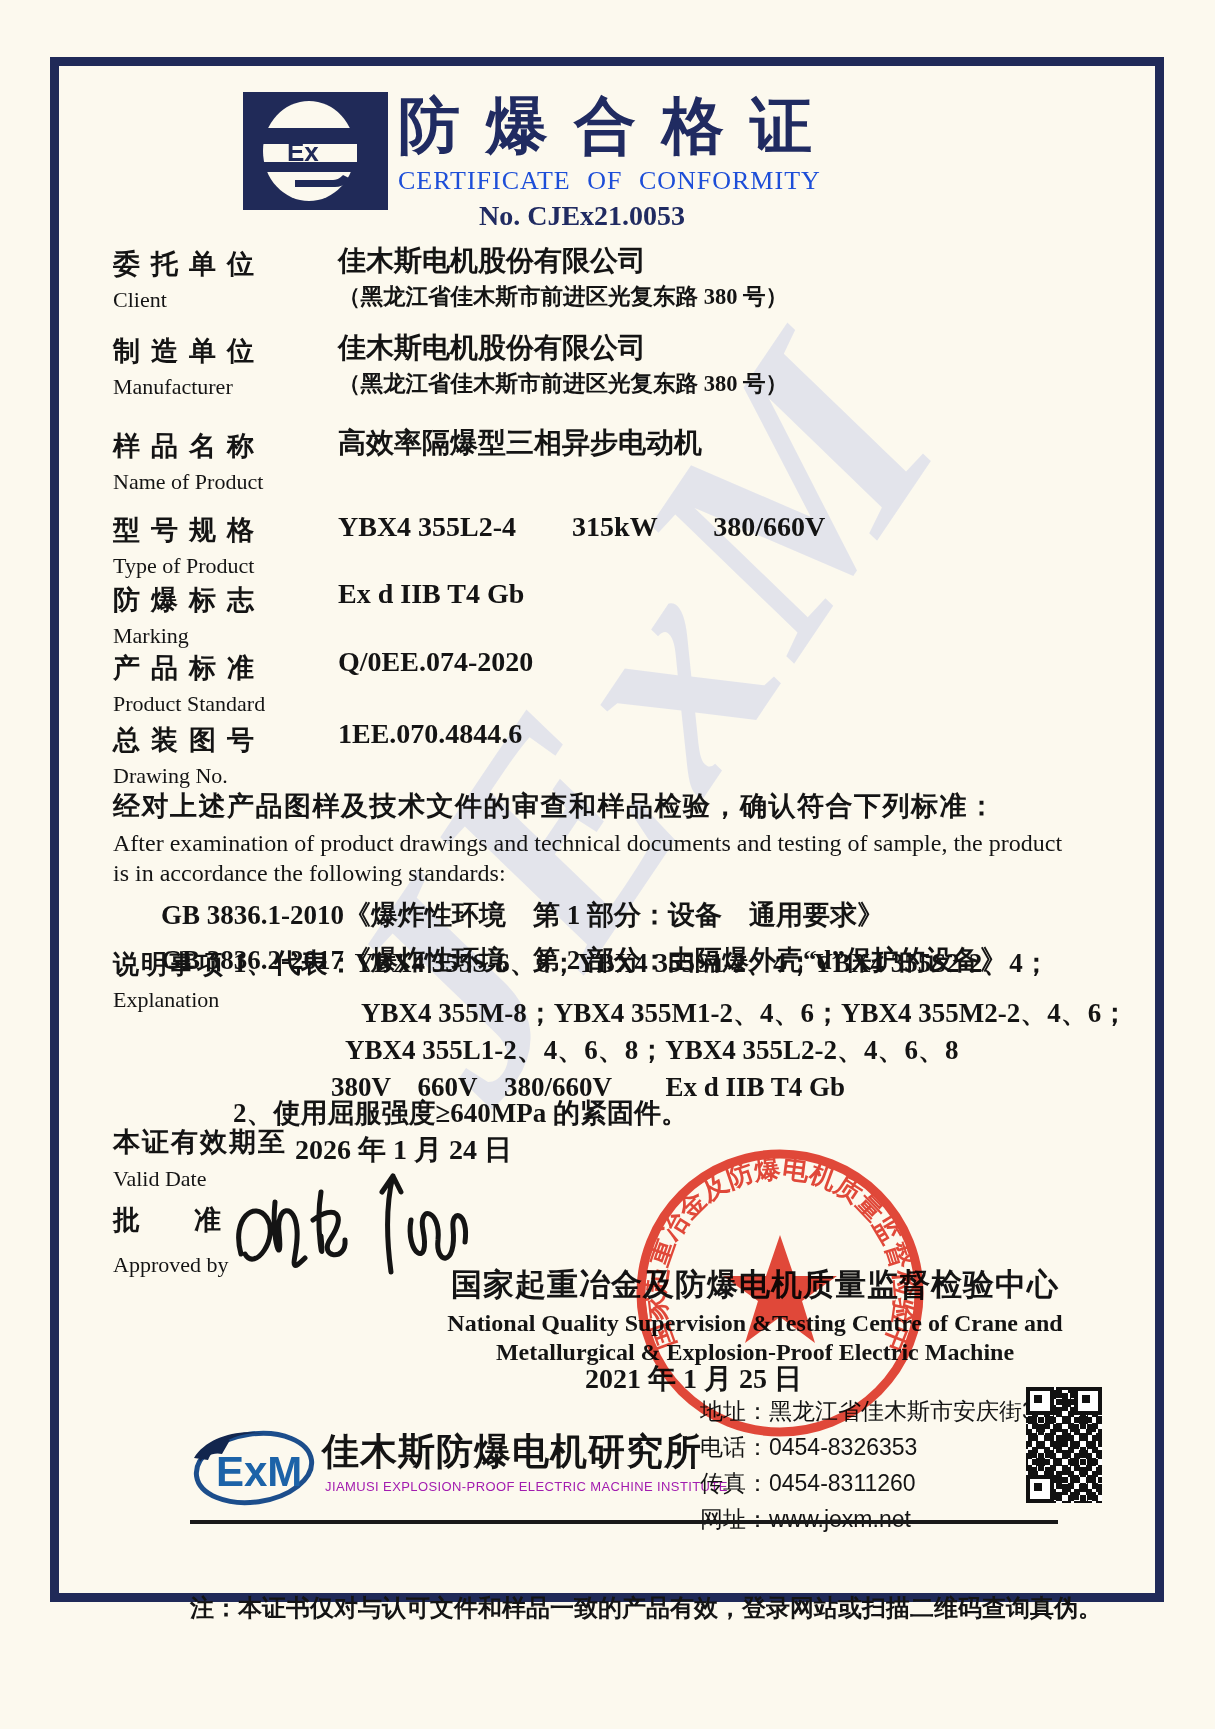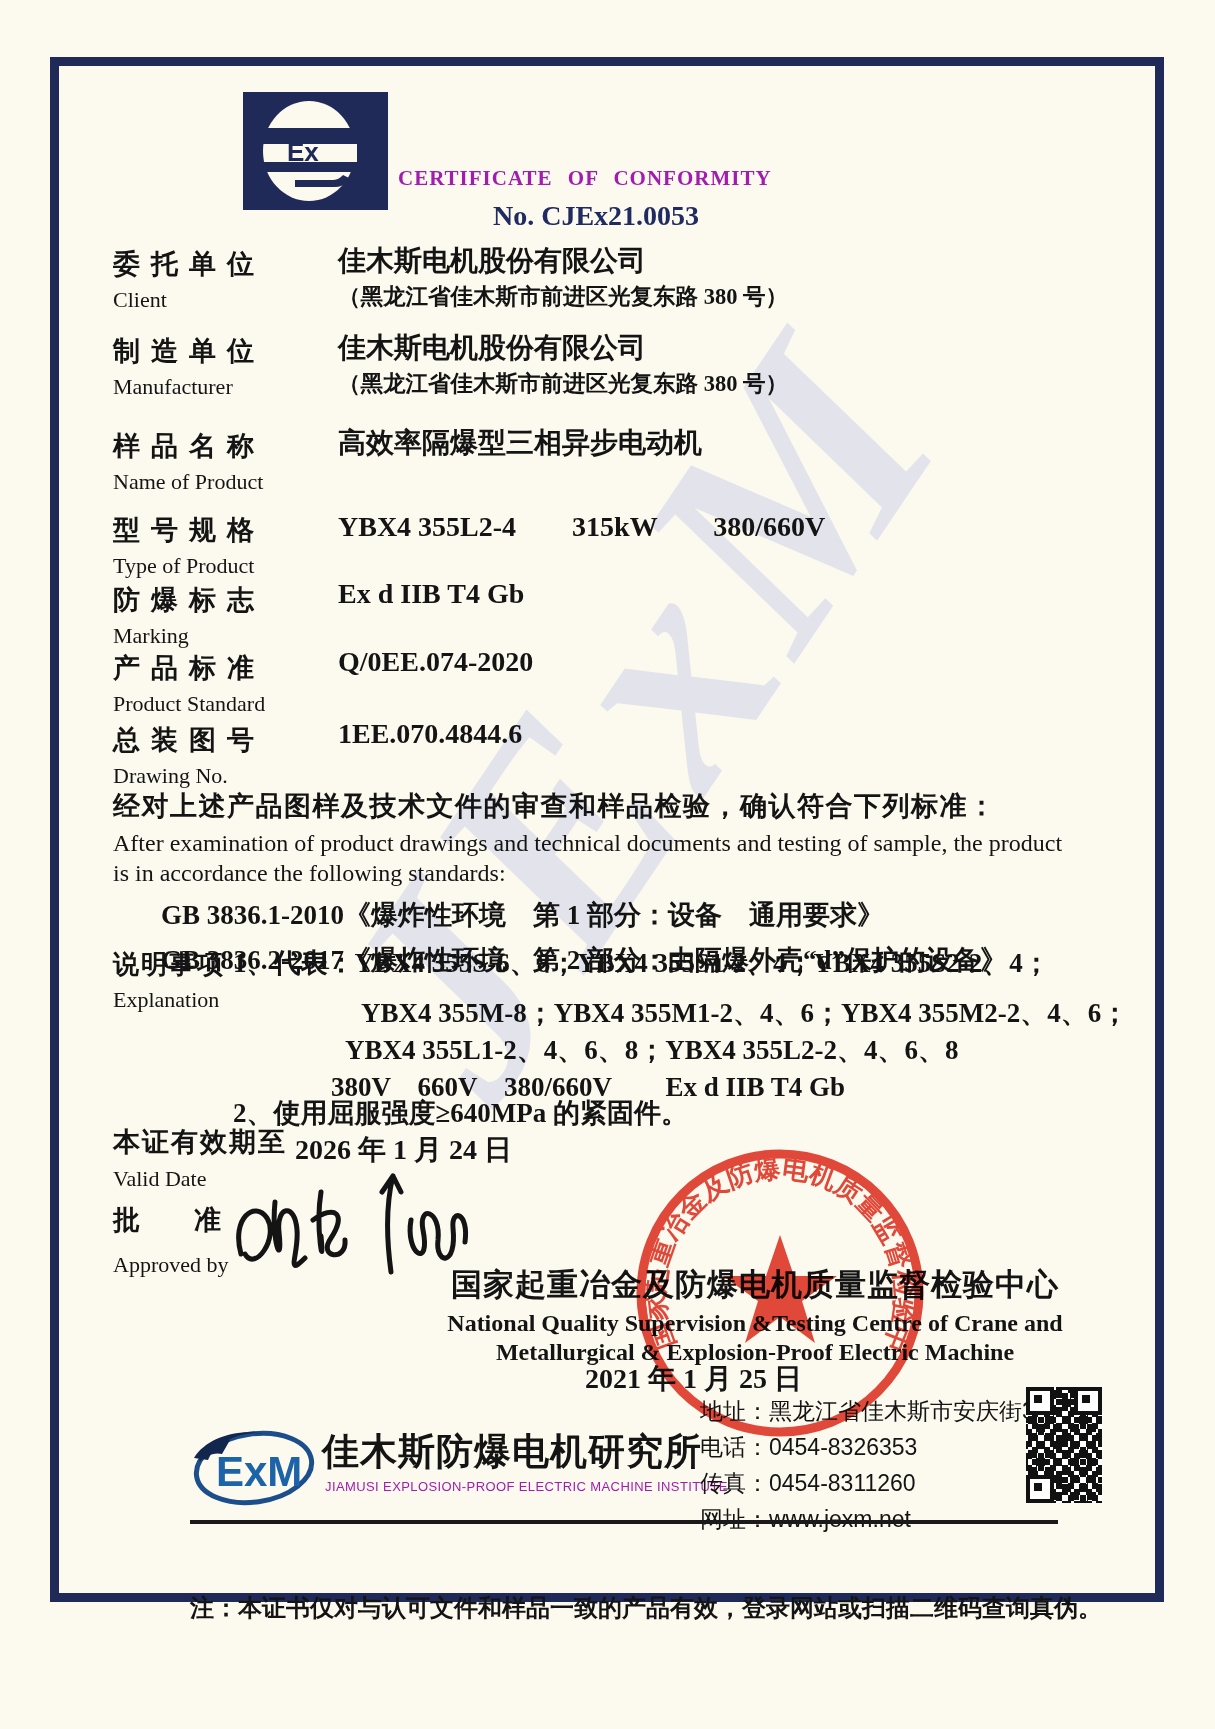--- a/index.html
+++ b/index.html
@@ -8,23 +8,23 @@
   .abs{position:absolute;}
   .frame{position:absolute;left:50px;top:57px;width:1096px;height:1527px;border:9px solid #202a58;}
   
   .watermark{position:absolute;left:60px;top:540px;width:1160px;text-align:center;
              transform:rotate(-56deg);font-size:300px;font-weight:bold;font-style:italic;
              color:#ccd1ea;opacity:.5;letter-spacing:14px;z-index:1;pointer-events:none;}
   
   .hdr-logo{left:243px;top:92px;z-index:2;}
   .hdr-title{left:398px;top:84px;font-size:62px;font-weight:bold;color:#202b61;
              letter-spacing:26px;white-space:nowrap;z-index:2;}
-  .hdr-sub{left:398px;top:166px;font-size:21px;font-weight:bold;color:#a21caf;
+  .hdr-sub{left:398px;top:166px;font-size:26px;font-weight:normal;color:#1d4ed8;
            letter-spacing:1px;word-spacing:9px;white-space:nowrap;z-index:2;}
-  .hdr-no{left:398px;top:200px;width:396px;text-align:center;font-size:28px;font-weight:bold;
+  .hdr-no{left:384px;top:200px;width:396px;text-align:center;font-size:28px;font-weight:bold;
           color:#202b61;white-space:nowrap;z-index:2;}
   
   .row{position:absolute;left:113px;z-index:2;width:960px;}
   .row .lc{font-size:27px;font-weight:600;letter-spacing:11px;white-space:nowrap;}
   .row .le{font-size:22px;margin-top:5px;white-space:nowrap;}
   .row .val{position:absolute;left:225px;top:-4px;font-size:28px;font-weight:bold;white-space:nowrap;}
   .row .sub{position:absolute;left:225px;top:35px;font-size:22.5px;font-weight:600;white-space:nowrap;}
   
   .statement{left:113px;top:788px;width:950px;z-index:2;}
   .st-cn{font-size:27px;font-weight:bold;letter-spacing:1.5px;white-space:nowrap;}
@@ -87,20 +87,21 @@
     <svg width="145" height="118" viewBox="0 0 145 118">
       <rect x="0" y="0" width="145" height="118" fill="#202a58"></rect>
       <ellipse cx="66" cy="59" rx="46" ry="50" fill="#fcf9ee"></ellipse>
       <rect x="20" y="36" width="125" height="16" fill="#202a58"></rect>
       <rect x="20" y="70" width="125" height="10" fill="#202a58"></rect>
       <rect x="36" y="52" width="78" height="18" fill="#fcf9ee"></rect>
       <text x="44" y="69" font-family="Liberation Sans, sans-serif" font-size="26" font-weight="bold" fill="#202a58">Ex</text>
       <path d="M52 95 h40 c10 0 16 -8 16 -8 l-8 -4 c0 0 -4 5 -10 5 h-38 z" fill="#202a58"></path>
     </svg>
   </div>
+  <div class="abs hdr-title">防爆合格证</div>
   <div class="abs hdr-sub">CERTIFICATE OF CONFORMITY</div>
   <div class="abs hdr-no">No.  CJEx21.0053</div>
 
   <div class="row" style="top:246px">
     <div class="lc">委托单位</div>
     <div class="le">Client</div>
     <div class="val">佳木斯电机股份有限公司</div>
     <div class="sub">（黑龙江省佳木斯市前进区光复东路 380 号）</div>
   </div>
   <div class="row" style="top:333px">

